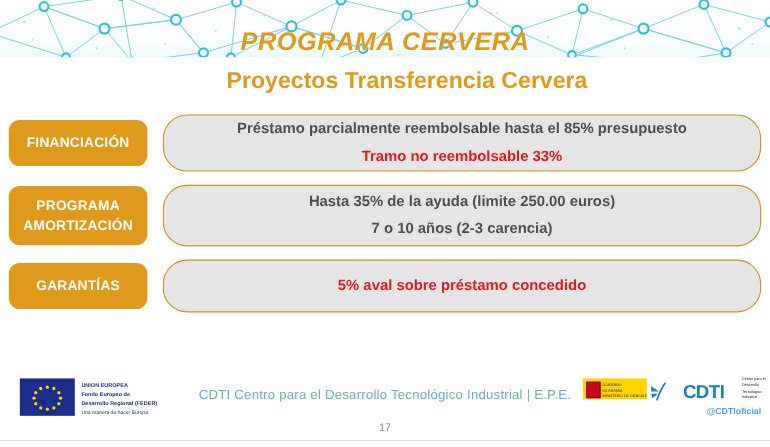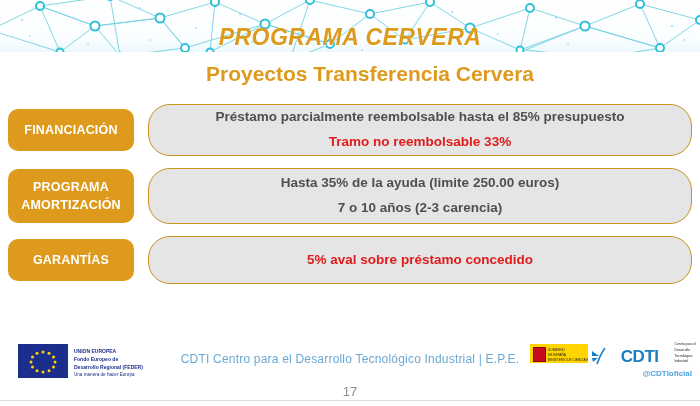--- a/index.html
+++ b/index.html
@@ -144,21 +144,21 @@
     font-size:3.4px;color:#1a1a1a;line-height:1.7;white-space:nowrap;
     padding-left:2px;
   }
   .cdti-handle{
     font-size:8px;color:#4ea3dd;font-weight:bold;
     margin-top:4px;padding-right:4px;
   }
 
   .page-number{
     position:absolute;left:0;top:384px;width:700px;
-    text-align:center;font-size:13px;color:#8d8d8d;
+    text-align:center;font-size:10px;color:#8d8d8d;
   }
   .divider{
     position:absolute;left:0;top:400px;width:700px;height:1px;
     background:#d9dde0;
   }
 </style>
 </head>
 <body>
 
 <div class="banner">

